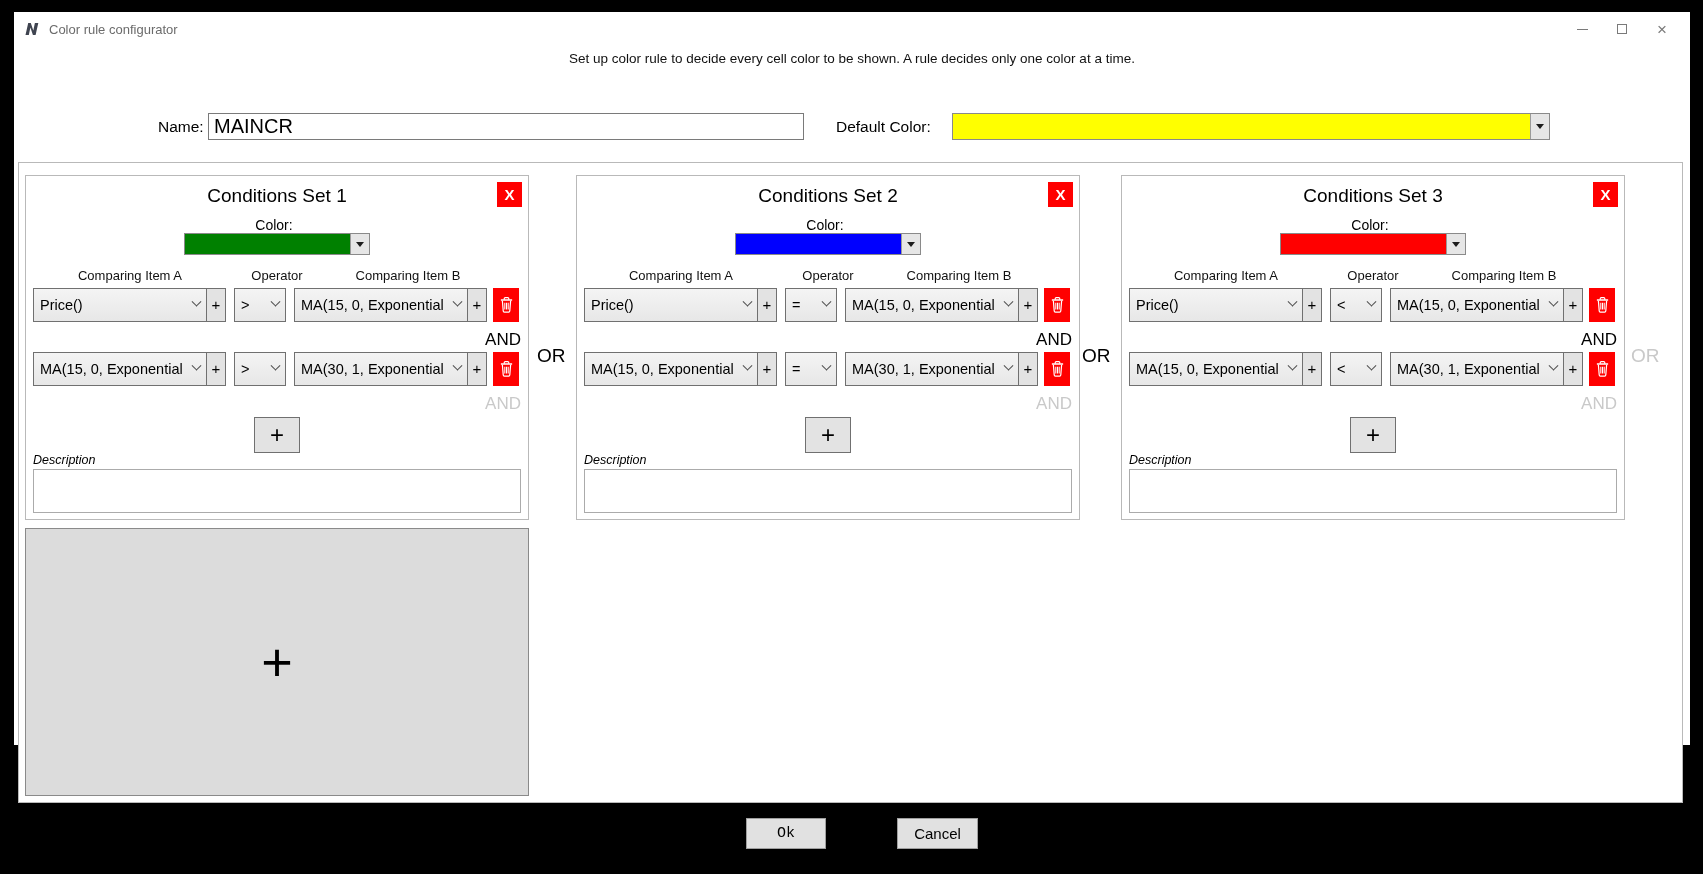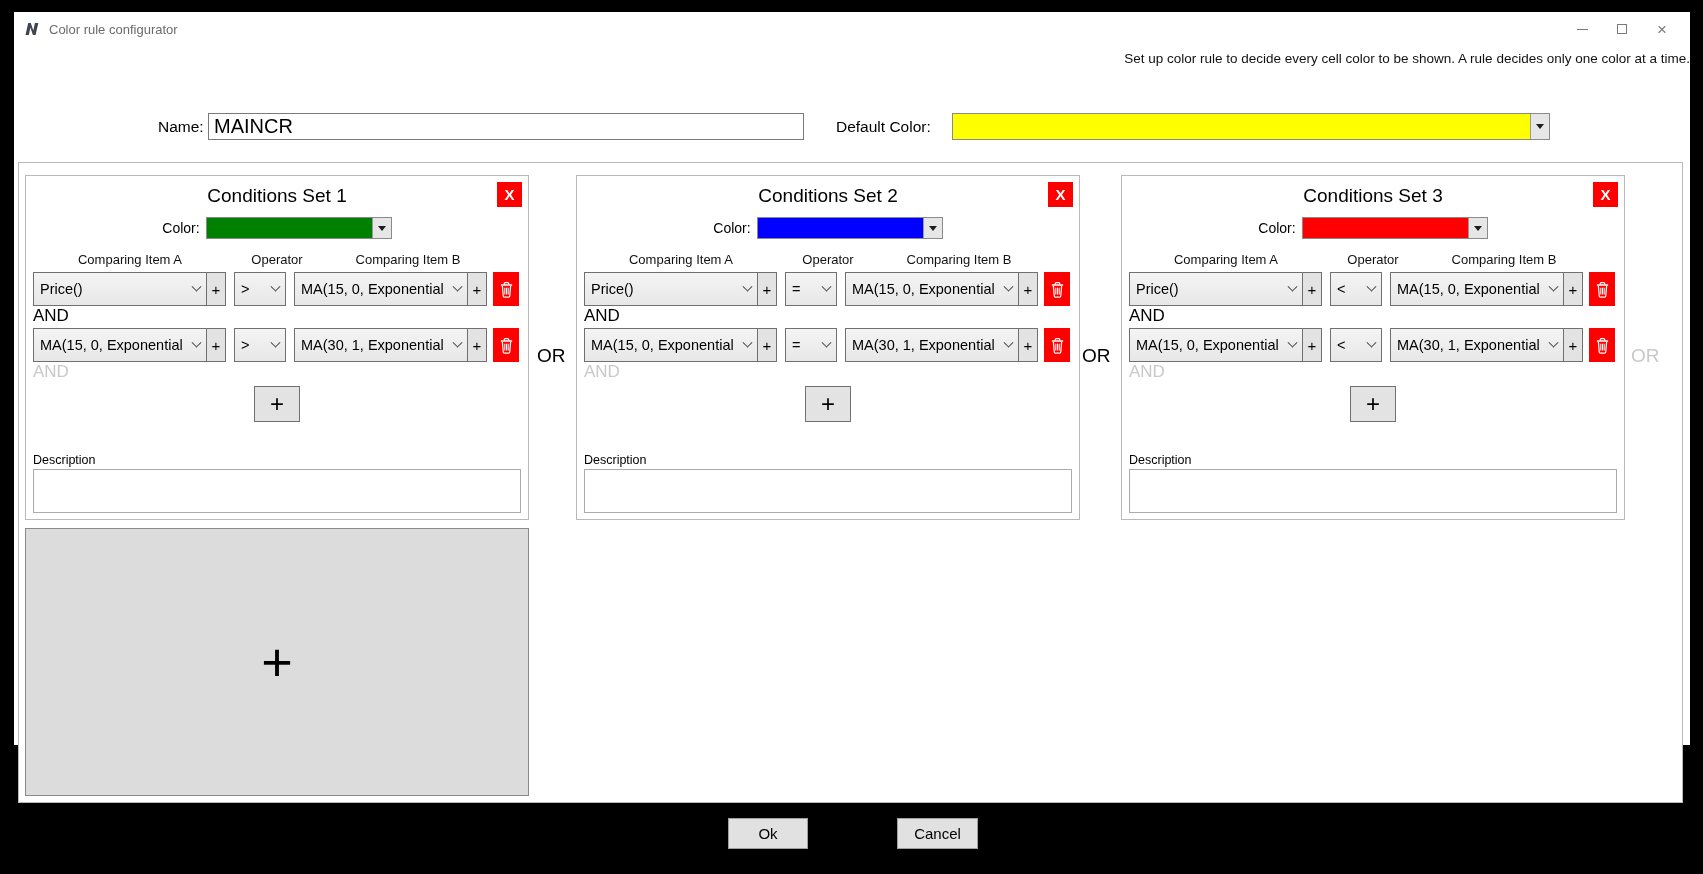--- a/index.html
+++ b/index.html
@@ -17,21 +17,21 @@
   .titlebar { position:absolute; left:0; top:0; width:100%; height:34px; background:#fff;
     display:flex; align-items:center; padding:0 8px 0 10px; }
   .app-icon { width:16px; height:16px; display:inline-block; }
   .title-text { margin-left:9px; font-size:13px; color:#6b6b6b; }
   .win-controls { margin-left:auto; display:flex; }
   .win-btn { width:40px; height:28px; display:flex; align-items:center; justify-content:center; color:#7a7a7a; }
   .min-bar { width:11px; height:1px; background:#7a7a7a; }
   .max-box { width:10px; height:10px; border:1px solid #7a7a7a; }
   .close-glyph { font-size:17px; line-height:1; color:#7a7a7a; }
   
-  .instructions { position:absolute; left:0; top:38px; width:100%; text-align:right;
+  .instructions { position:absolute; left:0; top:38px; width:100%; text-align:center;
     font-size:13.5px; line-height:17.5px; color:#111; }
   
   .name-label { position:absolute; left:144px; top:106px; font-size:15.5px; }
   .name-input { position:absolute; left:194px; top:101px; width:596px; height:27px;
     border:1px solid #7a7a7a; background:#fff; font-size:20px; padding:0 5px;
     font-family:"Liberation Sans", sans-serif; }
   .defcolor-label { position:absolute; left:822px; top:106px; font-size:15.5px; }
   .color-combo { border:1px solid #8a8a8a; display:flex; align-items:stretch; background:#fff; }
   .defcolor-combo { position:absolute; left:938px; top:101px; width:598px; height:27px; }
   .color-fill { flex:1; }
@@ -43,59 +43,59 @@
   .container { position:absolute; left:4px; top:150px; width:1665px; height:641px;
     border:1px solid #b9b9b9; background:#fff; }
   
   .panel { position:absolute; top:12px; width:504px; height:345px; border:1px solid #b9b9b9;
     background:#fff; padding:6px 7px; display:flex; flex-direction:column; }
   .panel1 { left:6px; } .panel2 { left:557px; } .panel3 { left:1102px; }
   .panel-title { text-align:center; font-size:19px; margin-top:3px; }
   .x-btn { position:absolute; top:6px; right:6px; width:25px; height:25px; background:#FF0000;
     color:#fff; font-size:15px; font-weight:bold; display:flex; align-items:center;
     justify-content:center; border:none; cursor:default; }
-  .color-row { display:flex; justify-content:center; align-items:center; margin-top:10px; }
+  .color-row { display:flex; justify-content:center; align-items:center; margin-top:10px;flex-direction:column; }
   .color-row-label { font-size:14px; margin-right:6px; }
   .set-color-combo { width:186px; height:22px; }
   .headers-row { display:flex; margin-top:13px; font-size:13px; color:#111; }
   .hdr-a { width:194px; text-align:center; }
   .hdr-op { width:52px; margin-left:24px; text-align:center; }
   .hdr-b { width:194px; margin-left:8px; text-align:center; }
   .cond-row { display:flex; align-items:stretch; height:34px; margin-top:5px; }
   .combo { border:1px solid #707070; background:linear-gradient(#f4f4f4,#e7e7e7);
     display:flex; align-items:center; padding:0 6px; font-size:14.5px; white-space:nowrap; overflow:hidden; }
   .combo-a { width:174px; }
   .combo-op { width:52px; margin-left:8px; }
   .combo-b { width:174px; margin-left:8px; }
   .combo-text { overflow:hidden; }
   .chev { margin-left:auto; width:7px; height:7px; border-right:1.4px solid #4a4a4a;
     border-bottom:1.4px solid #4a4a4a; transform:rotate(45deg) translate(-2px,-2px); flex:none; }
   .plus-btn { width:20px; margin-left:-1px; border:1px solid #707070; background:#e3e3e3;
     font-size:15px; display:flex; align-items:center; justify-content:center; padding:0; }
   .trash-btn { width:26px; margin-left:6px; background:#FF0000; border:none;
     display:flex; align-items:center; justify-content:center; padding:0; }
-  .and-label { text-align:left; font-size:17px; font-weight:500; margin-top:0; height:22px; }
+  .and-label { text-align:right; font-size:17px; font-weight:500; margin-top:8px; height:22px; }
   .disabled-txt { color:#c9c9c9; }
   .add-cond-btn { width:46px; height:36px; margin:2px auto 0; border:1px solid #707070;
     background:#e3e3e3; font-size:24px; display:flex; align-items:center; justify-content:center; padding:0; }
-  .desc-label { margin-top:auto; font-size:12.5px; text-align:left; }
+  .desc-label { margin-top:auto; font-size:12.5px; text-align:left;font-style:italic; }
   .desc-box { margin-top:2px; width:100%; height:44px; border:1px solid #ababab; resize:none;
     font-family:"Liberation Sans", sans-serif; font-size:13px; padding:2px 4px; }
   .or-label { position:absolute; top:182px; font-size:19px; font-weight:500; }
   .or1 { left:518px; } .or2 { left:1063px; } .or3 { left:1612px; }
   
   .add-set-box { position:absolute; left:6px; top:365px; width:504px; height:268px;
     background:#dcdcdc; border:1px solid #8a8a8a; display:flex; align-items:center;
     justify-content:center; }
   .add-set-plus { font-size:54px; font-weight:500; color:#000; line-height:1; }
   
   .footer-btn { position:absolute; top:806px; height:31px; background:#e1e1e1;
     border:1px solid #9f9f9f; font-size:15px; font-family:"Liberation Sans", sans-serif;
     display:flex; align-items:center; justify-content:center; padding:0; }
-  .ok-btn { left:714px; width:80px; }
+  .ok-btn { left:732px; width:80px;font-family:Liberation Mono, monospace; }
   .cancel-btn { left:883px; width:81px; }
 </style>
 </head>
 <body>
 
 <div class="window">
 
   <div class="titlebar">
     <span class="app-icon">
       <svg width="16" height="16" viewBox="0 0 16 16">

